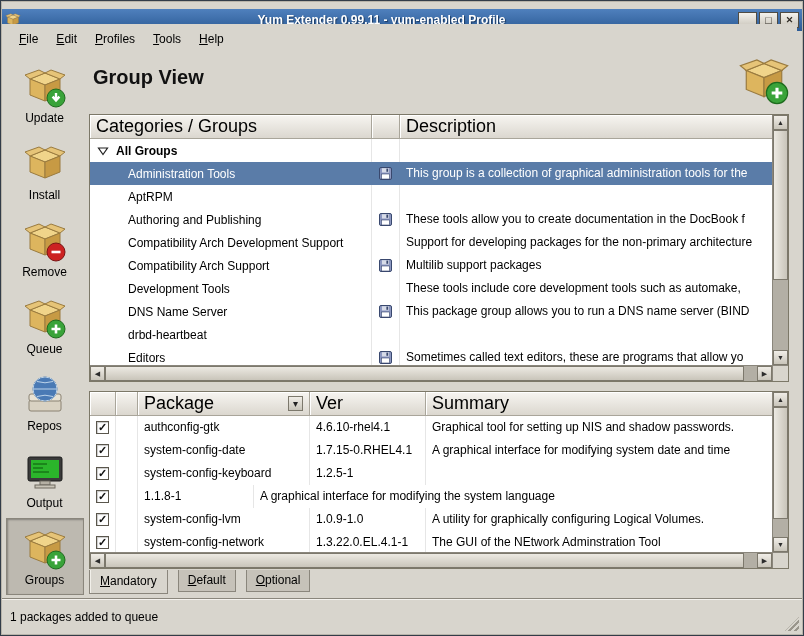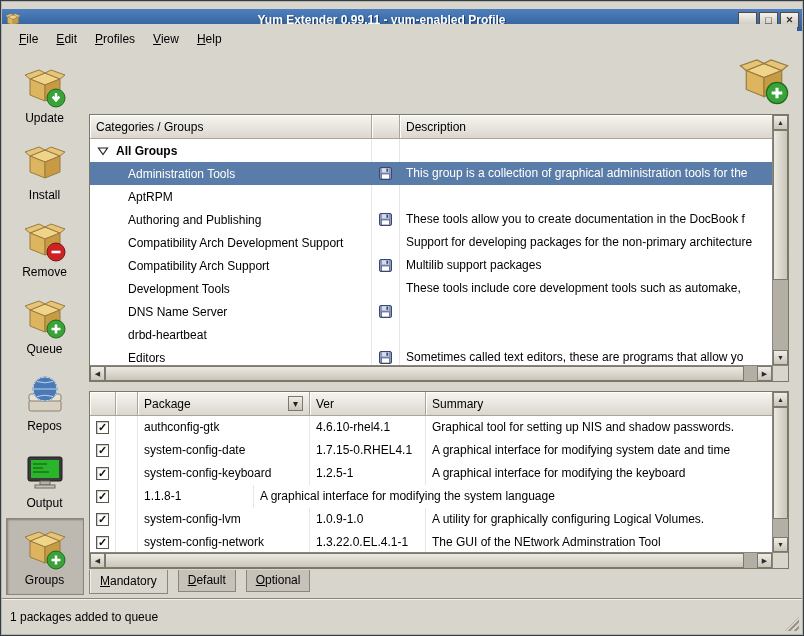--- a/index.html
+++ b/index.html
@@ -41,21 +41,21 @@
   
   .main{position:absolute;left:86px;top:49px;right:1px;bottom:37px;background:#d8d5cd}
   .page-title{position:absolute;left:6px;top:16px;font-size:20px;font-weight:bold;color:#111}
   .heading-icon{position:absolute;right:12px;top:4px;width:52px;height:52px}
   .heading-icon svg{width:52px;height:52px}
 
   
   .tablebox{position:absolute;left:2px;width:700px;background:#fff;border:1px solid #7c7868}
   .thead{position:absolute;left:0;top:0;right:16px;height:24px;display:flex}
   .hcell{background:linear-gradient(#f7f5f1,#dbd7cf);border-right:1px solid #a9a59a;border-bottom:1px solid #a9a59a;
-    box-shadow:inset 1px 1px 0 #fff;display:flex;align-items:center;padding:0 6px;font-size:12px;white-space:nowrap;overflow:hidden}
+    box-shadow:inset 1px 1px 0 #fff;display:flex;align-items:center;padding:0 6px;font-size:18px;white-space:nowrap;overflow:hidden}
   .tbody{position:absolute;left:0;top:24px;right:16px;bottom:16px;overflow:hidden;background:#fff}
   .vscroll{position:absolute;right:0;top:0;bottom:16px;width:16px;background:#b3afa5;border-left:1px solid #8a867c;
     display:flex;flex-direction:column}
   .hscroll{position:absolute;left:0;right:16px;bottom:0;height:16px;background:#b3afa5;border-top:1px solid #8a867c;display:flex}
   .corner{position:absolute;right:0;bottom:0;width:16px;height:16px;background:#d8d5cd;border-left:1px solid #8a867c;border-top:1px solid #8a867c}
   .sb-btn{flex:0 0 auto;width:15px;height:15px;background:linear-gradient(#f0ede7,#c9c5ba);border:1px solid #7c786c;
     display:flex;align-items:center;justify-content:center;color:#2c2c2c}
   .sb-btn::after{font-size:7px;line-height:1}
   .sb-btn.up::after{content:"▲"}
   .sb-btn.down::after{content:"▼"}
@@ -140,21 +140,21 @@
   </div>
 
   <div class="menubar">
 
       <span class="menu-item">File</span>
 
       <span class="menu-item">Edit</span>
 
       <span class="menu-item">Profiles</span>
 
-      <span class="menu-item">View</span>
+      <span class="menu-item">Tools</span>
 
       <span class="menu-item">Help</span>
     </div>
 
   <div class="sidebar">
 
       <div class="side-item">
         <span class="s-icon"><svg viewBox="0 0 44 44">
     <polygon points="7,14 22,8 37,14 22,20" fill="#f0d48a" stroke="#9a7b3f"></polygon>
     <polygon points="7,14 7,30 22,36 22,20" fill="#ddb55e" stroke="#9a7b3f"></polygon>
@@ -233,20 +233,21 @@
     <polygon points="7,14 2,10 16,5 22,8" fill="#e6c478" stroke="#9a7b3f"></polygon>
     <polygon points="37,14 42,10 28,5 22,8" fill="#e6c478" stroke="#9a7b3f"></polygon>
             <circle cx="33" cy="33" r="9" fill="#39a339" stroke="#1d6b1d"></circle>
             <path d="M33 28.5 v9 M28.5 33 h9" stroke="#fff" stroke-width="2.6"></path>
           </svg></span>
         <span class="s-label">Groups</span>
       </div>
     </div>
 
   <div class="main">
+    <div class="page-title">Group View</div>
     <span class="heading-icon"><svg viewBox="0 0 44 44">
     <polygon points="7,14 22,8 37,14 22,20" fill="#f0d48a" stroke="#9a7b3f"></polygon>
     <polygon points="7,14 7,30 22,36 22,20" fill="#ddb55e" stroke="#9a7b3f"></polygon>
     <polygon points="37,14 37,30 22,36 22,20" fill="#c79a44" stroke="#9a7b3f"></polygon>
     <polygon points="7,14 2,10 16,5 22,8" fill="#e6c478" stroke="#9a7b3f"></polygon>
     <polygon points="37,14 42,10 28,5 22,8" fill="#e6c478" stroke="#9a7b3f"></polygon>
           <circle cx="33" cy="33" r="9" fill="#39a339" stroke="#1d6b1d"></circle>
           <path d="M33 28.5 v9 M28.5 33 h9" stroke="#fff" stroke-width="2.6"></path>
         </svg></span>
 
@@ -380,20 +381,21 @@
               <div class="c2">
                 <span class="floppy">
                   <svg width="13" height="13" viewBox="0 0 13 13">
                     <rect x="0.5" y="0.5" width="12" height="12" rx="1.5" fill="#8c97c0" stroke="#39486e"></rect>
                     <rect x="3" y="1.2" width="7" height="4.3" fill="#d8dce8"></rect>
                     <rect x="7.4" y="1.6" width="1.8" height="3.2" fill="#39486e"></rect>
                     <rect x="2.6" y="7" width="7.8" height="5" fill="#fff" stroke="#39486e" stroke-width="0.6"></rect>
                   </svg>
                 </span>
               </div>
+              <div class="c3">This package group allows you to run a DNS name server (BIND</div>
             </div>
 
             <div class="grow">
               <div class="c1">
                 <span class="gname">drbd-heartbeat</span>
               </div>
               <div class="c2">
                 <span class="floppy" style="visibility: hidden;">
                   <svg width="13" height="13" viewBox="0 0 13 13">
                     <rect x="0.5" y="0.5" width="12" height="12" rx="1.5" fill="#8c97c0" stroke="#39486e"></rect>
@@ -475,21 +477,20 @@
               <div class="pc4">A graphical interface for modifying system date and time</div>
             </div>
 
             <div class="prow">
               <div class="pc0">
                 <span class="cb"></span>
               </div>
               <div class="pc1"></div>
               <div class="pc2">system-config-keyboard</div>
               <div class="pc3">1.2.5-1</div>
-              <div class="pc4">A graphical interface for modifying the keyboard</div>
             </div>
 
             <div class="prow">
               <div class="pc0">
                 <span class="cb"></span>
               </div>
               <div class="pc1"></div>
               <div class="pc3">1.1.8-1</div>
               <div class="pc4">A graphical interface for modifying the system language</div>
             </div>

